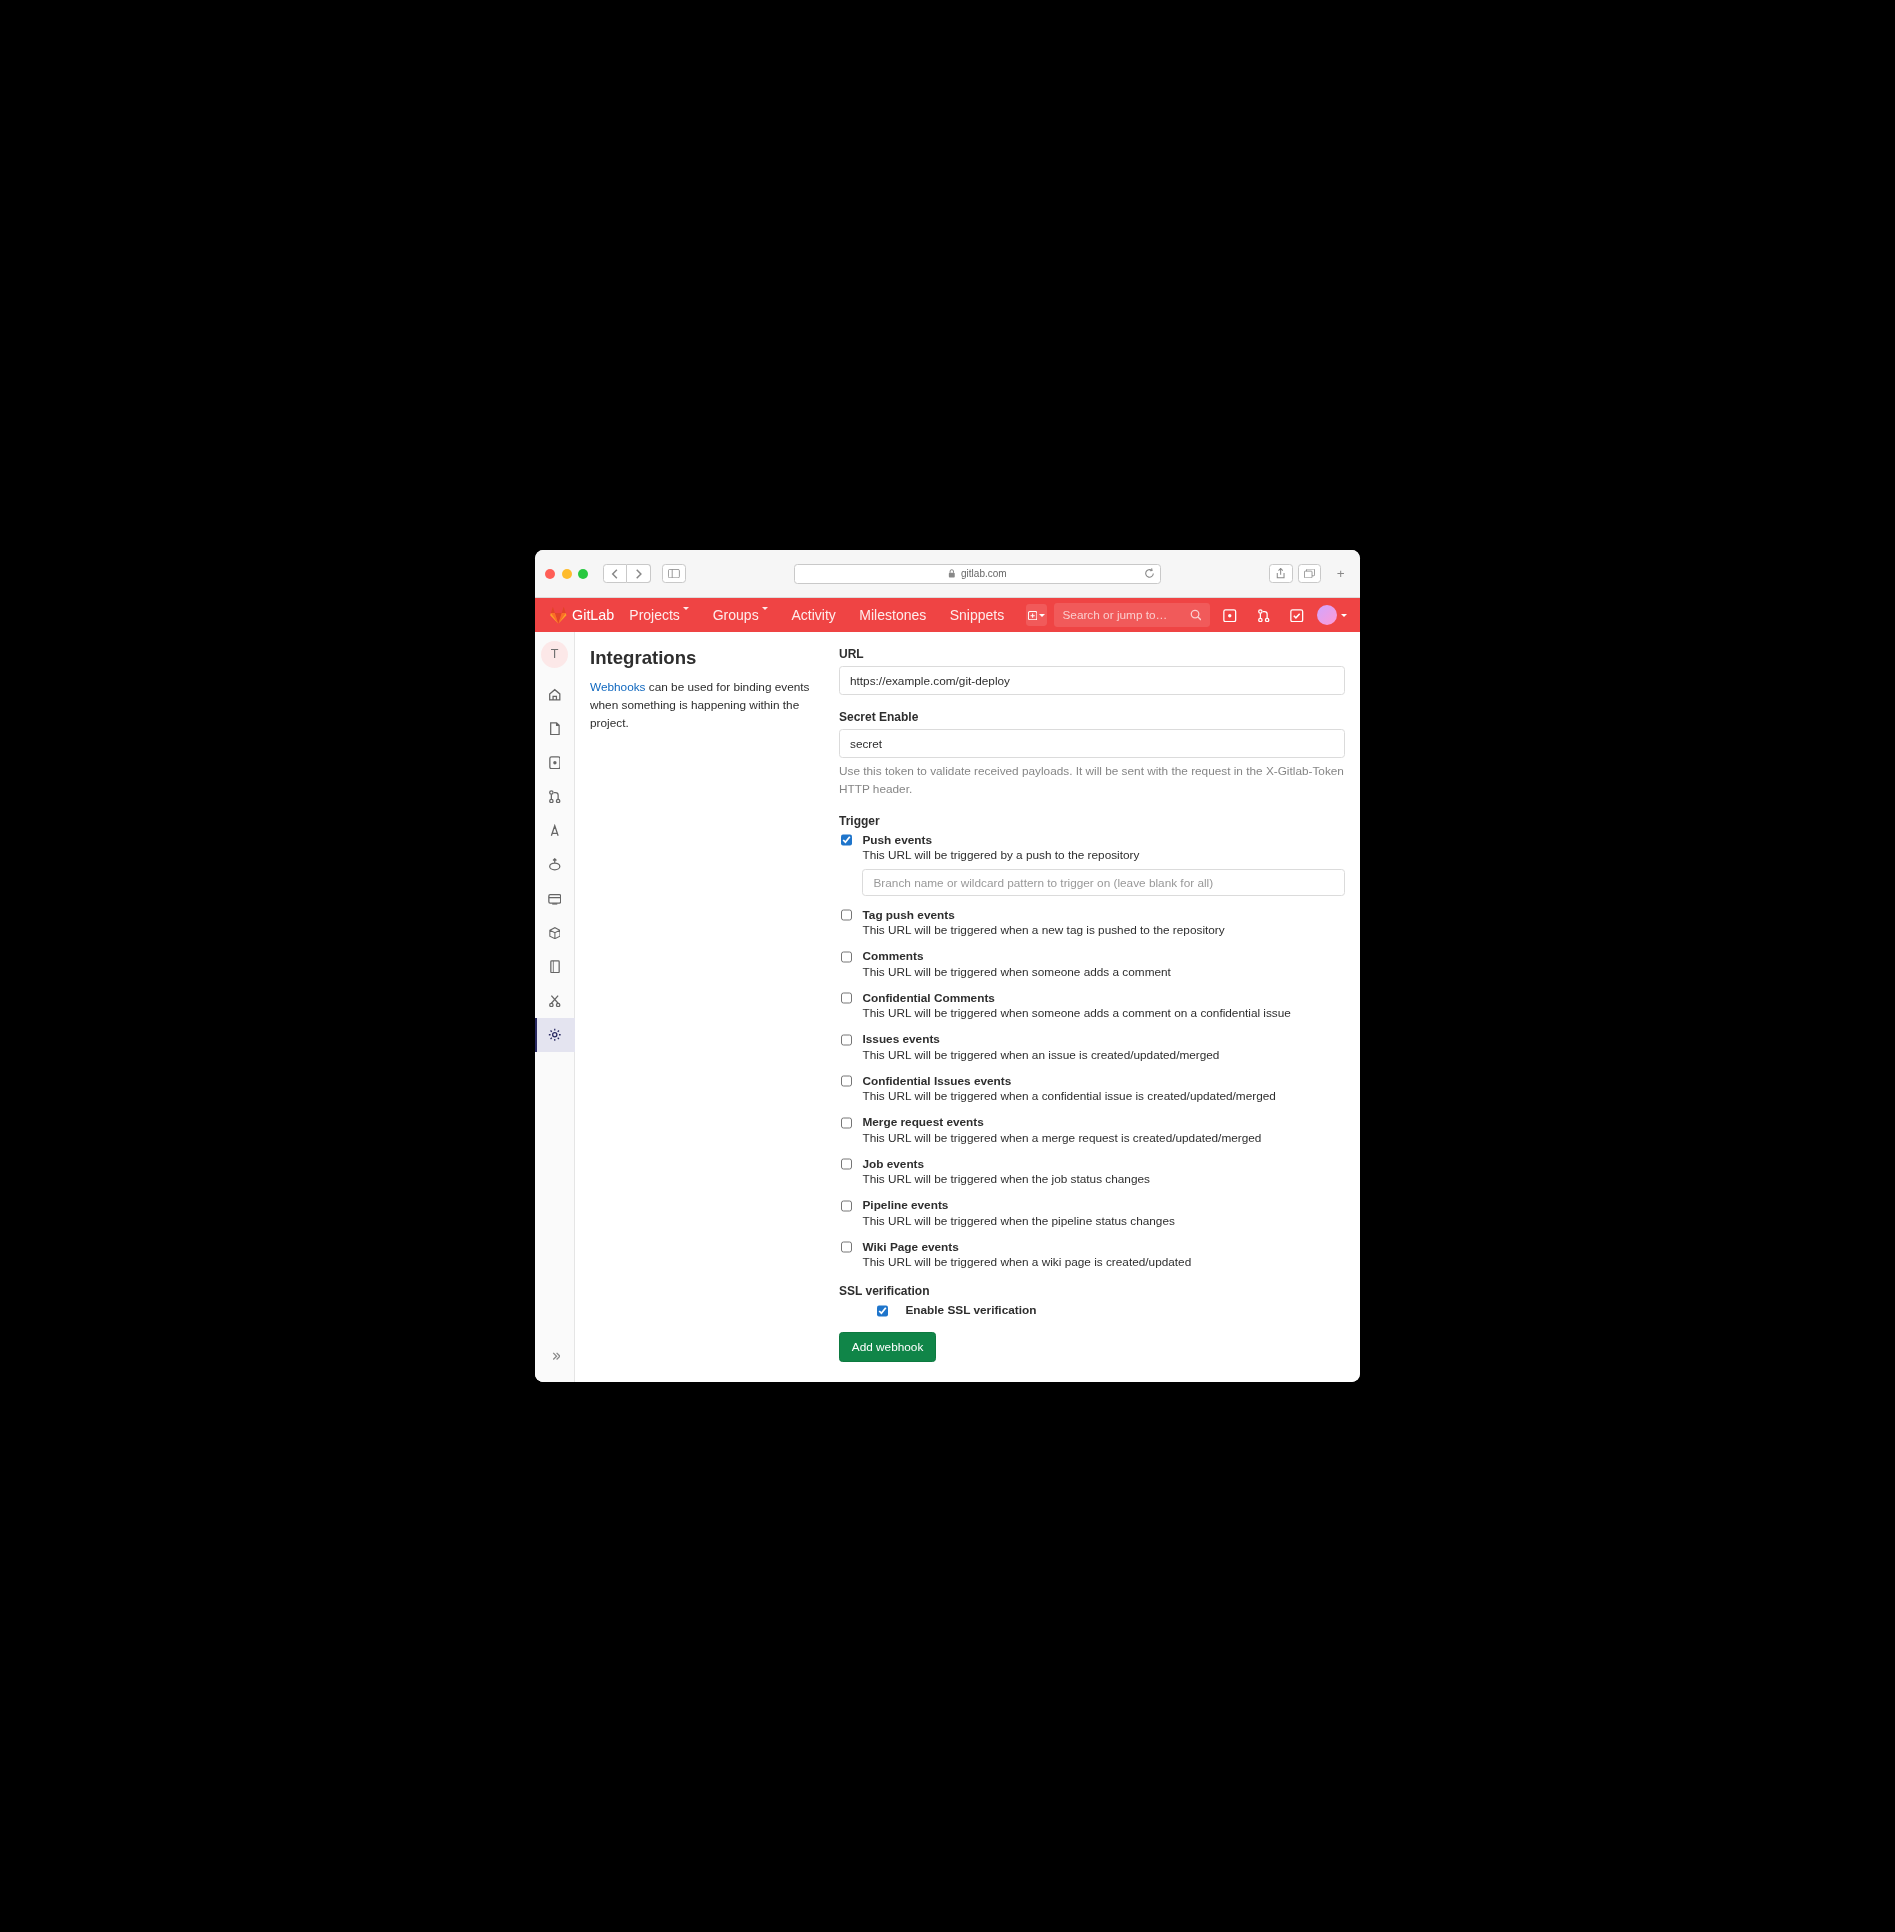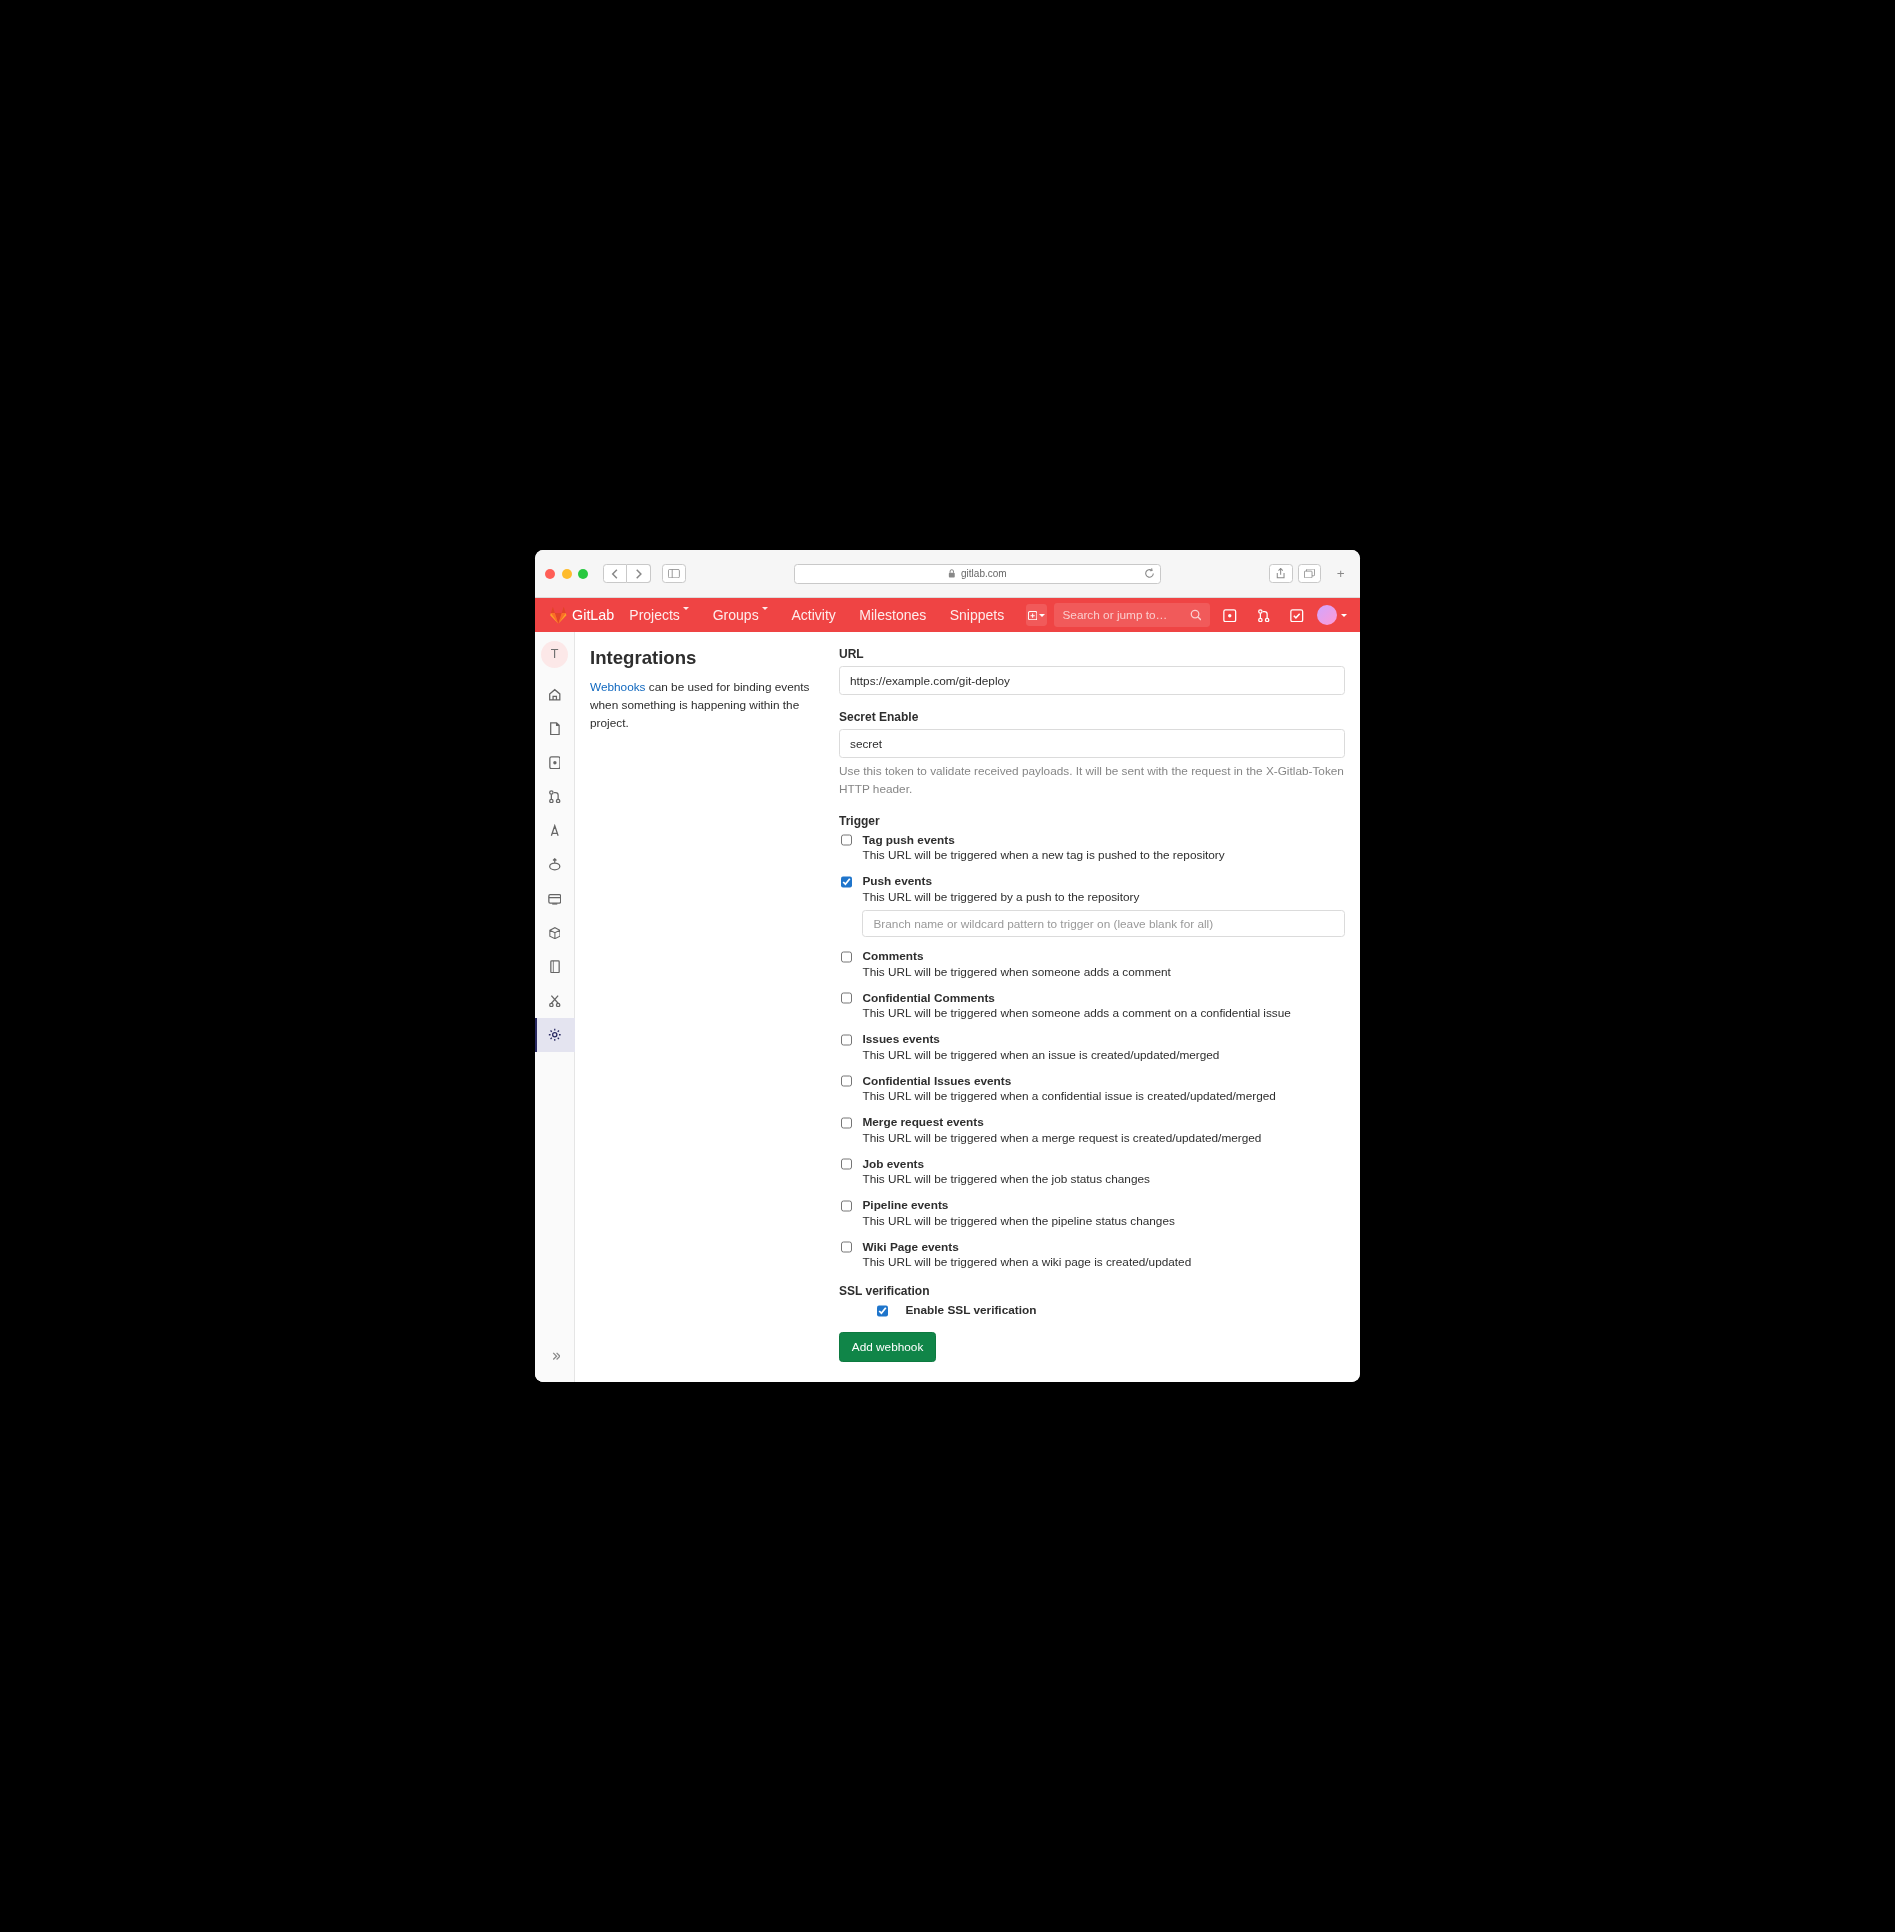--- a/index.html
+++ b/index.html
@@ -518,29 +518,29 @@
         <div class="form-block">
           <label class="form-label">Secret Enable</label>
           <input type="text" class="text-input" value="secret" style="">
           <p class="help-text">Use this token to validate received payloads. It will be sent with the request in the X-Gitlab-Token HTTP header.</p>
         </div>
 
         <div class="form-block">
           <label class="form-label">Trigger</label>
           <div id="triggers-container">
               <div class="trigger-item">
+                <input type="checkbox" class="trigger-checkbox" checked="" style="">
+                <div class="trigger-content"><div class="trigger-title">Push events</div><div class="trigger-desc">This URL will be triggered by a push to the repository</div><input type="text" class="branch-input" placeholder="Branch name or wildcard pattern to trigger on (leave blank for all)" style=""></div>
+              </div>
+              <div class="trigger-item">
                 <input type="checkbox" class="trigger-checkbox" style="">
                 <div class="trigger-content">
                   <div class="trigger-title">Tag push events</div>
                   <div class="trigger-desc">This URL will be triggered when a new tag is pushed to the repository</div>
                 </div>
-              </div>
-              <div class="trigger-item">
-                <input type="checkbox" class="trigger-checkbox" checked="" style="">
-                <div class="trigger-content"><div class="trigger-title">Push events</div><div class="trigger-desc">This URL will be triggered by a push to the repository</div><input type="text" class="branch-input" placeholder="Branch name or wildcard pattern to trigger on (leave blank for all)" style=""></div>
               </div>
               <div class="trigger-item">
                 <input type="checkbox" class="trigger-checkbox" style="">
                 <div class="trigger-content">
                   <div class="trigger-title">Comments</div>
                   <div class="trigger-desc">This URL will be triggered when someone adds a comment</div>
                 </div>
               </div>
               <div class="trigger-item">
                 <input type="checkbox" class="trigger-checkbox" style="">

